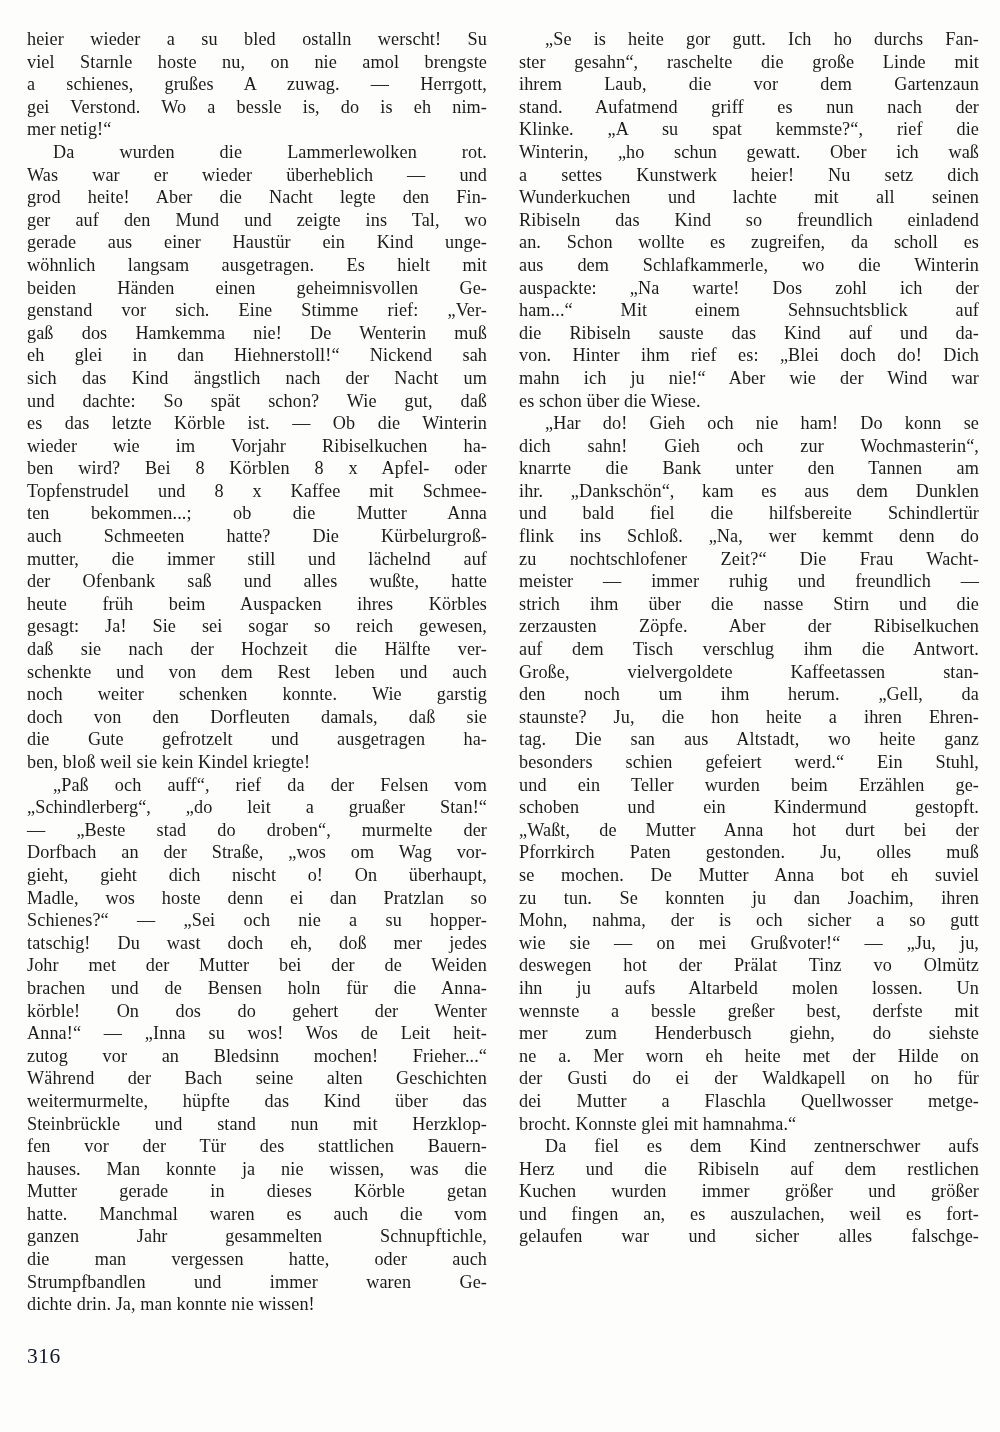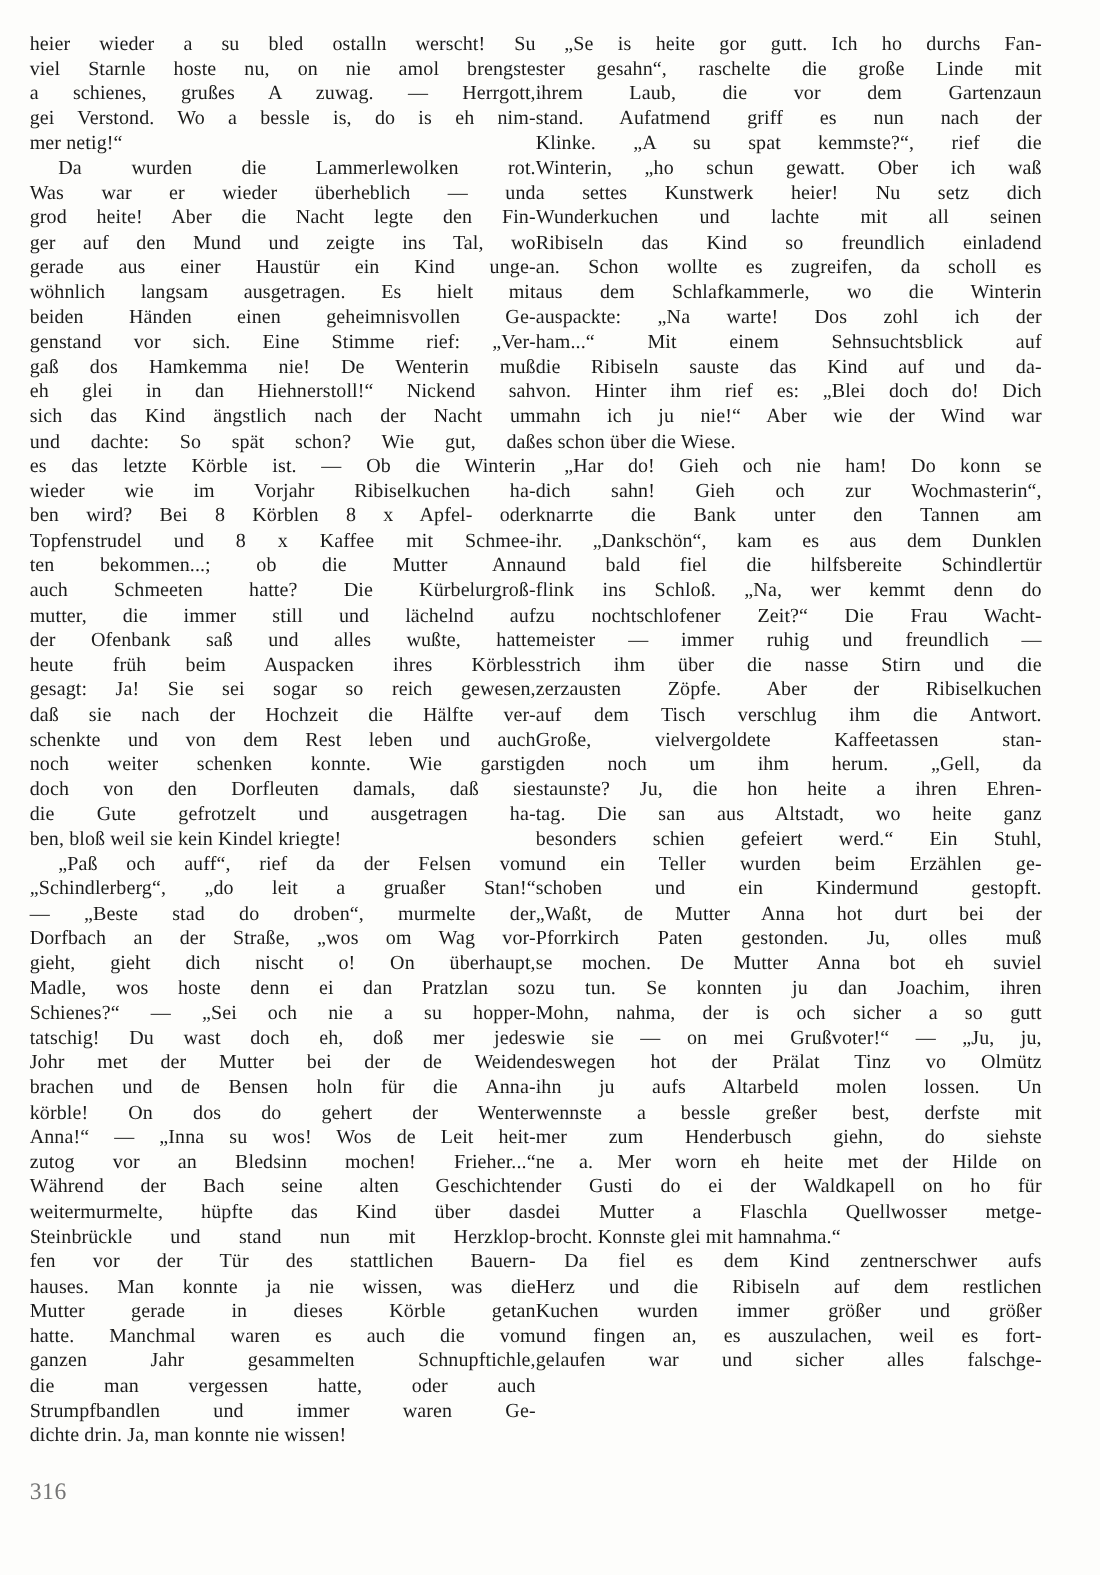--- a/index.html
+++ b/index.html
@@ -16,20 +16,21 @@
   }
   .page {
     position: relative;
     width: 1000px;
     height: 1432px;
     box-sizing: border-box;
     padding: 28px 21px 0 27px;
   }
   .columns {
     display: flex;
+    gap: 32px;
   }
   .column {
     width: 460px;
     font-size: 18.2px;
     line-height: 22.6px;
     letter-spacing: 0.1px;
   }
   .para {
     margin: 0;
   }
@@ -43,21 +44,21 @@
   }
   .line.just {
     text-align-last: justify;
   }
   .page-number {
     position: absolute;
     left: 27px;
     top: 1344px;
     font-size: 21.5px;
     letter-spacing: 0.5px;
-    color: #737373;
+    color: #0f172a;
   }
 </style>
 </head>
 <body>
 
 <div class="page">
   <div class="columns">
     <div class="column">
         <p class="para">
           <span class="line just">heier wieder a su bled ostalln werscht! Su</span>

